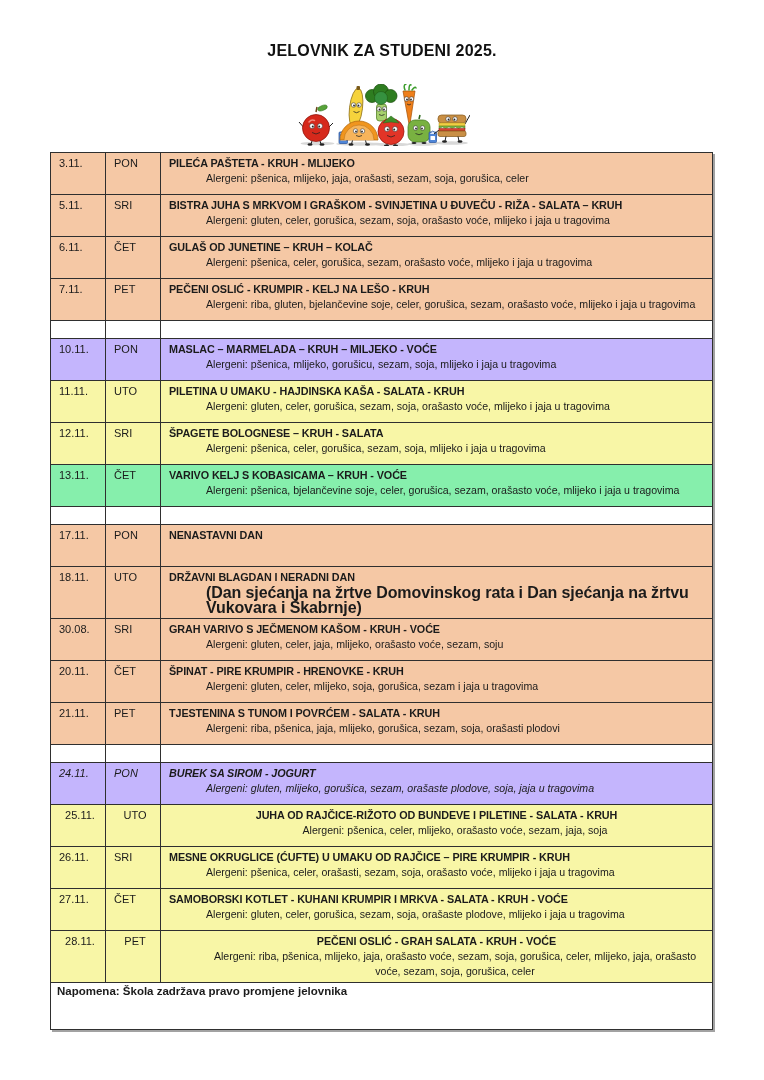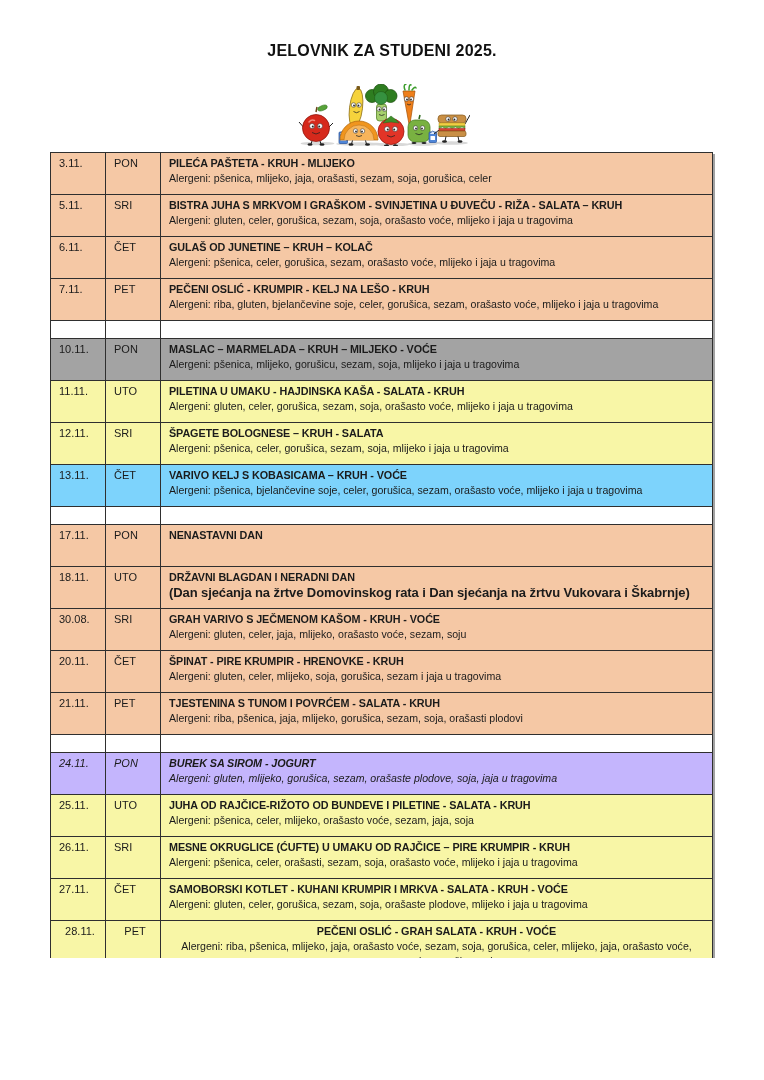--- a/index.html
+++ b/index.html
@@ -1,17 +1,17 @@
 <!DOCTYPE html>
 <html><head>
 <meta charset="utf-8">
 <style>
   html,body { margin:0; padding:0; background:#ffffff; }
   .page {
-    position:relative; width:764px; height:958px; background:#ffffff;
+    position:relative; width:764px; height:1080px; background:#ffffff;
     font-family:"Liberation Sans", sans-serif; color:#1b1b1b; overflow:hidden;
   }
   .title {
     position:absolute; top:42px; left:0; right:0; margin:0;
     text-align:center; font-size:16px; font-weight:700; letter-spacing:.2px; color:#111;
   }
   .illustration {
     position:absolute; top:84px; left:0; right:0;
     display:flex; justify-content:center;
   }
@@ -28,22 +28,22 @@
   .col-day  { width:55px; }
   .col-meal { width:552px; }
   .date-cell, .day-cell {
     padding:3px 4px 2px 8px; font-size:11px; line-height:15px; white-space:nowrap;
   }
   .meal-cell { padding:3px 8px 3px 8px; }
   .meal-row td { height:35px; }
   .meal-title {
     font-weight:700; font-size:10.8px; line-height:15px; letter-spacing:-0.1px;
   }
-  .meal-detail { font-size:10.6px; line-height:15px; }
-  .meal-detail.bold { font-weight:700; font-size:13px; letter-spacing:-0.1px; }
+  .meal-detail { font-size:10.6px; line-height:15px;margin-left:37px; }
+  .meal-detail.bold { font-weight:700; font-size:16px; letter-spacing:-0.1px; }
   .spacer-row td { height:15px; background:#ffffff; }
   .note-cell {
     height:40px; vertical-align:bottom; background:#ffffff;
     font-weight:700; font-size:11.5px; padding:2px 6px 4px 6px;
   }
 </style>
 </head>
 <body>
 
 <div class="page">
@@ -219,21 +219,21 @@
     <td class="meal-cell">
       <div class="meal-title">PEČENI OSLIĆ - KRUMPIR - KELJ NA LEŠO - KRUH</div>
       <div class="meal-detail">Alergeni: riba, gluten, bjelančevine soje, celer, gorušica, sezam, orašasto voće, mlijeko i jaja u tragovima</div>
     </td>
   </tr>
         <tr class="spacer-row">
     <td></td>
     <td></td>
     <td></td>
   </tr>
-        <tr class="meal-row" style="background-color: #a3a3a3;">
+        <tr class="meal-row" style="background-color: #c4b5fd;">
     <td class="date-cell">10.11.</td>
     <td class="day-cell">PON</td>
     <td class="meal-cell">
       <div class="meal-title">MASLAC – MARMELADA – KRUH – MILJEKO - VOĆE</div>
       <div class="meal-detail">Alergeni: pšenica, mlijeko, gorušicu, sezam, soja, mlijeko i jaja u tragovima</div>
     </td>
   </tr>
         <tr class="meal-row" style="background-color: rgb(248, 246, 166);">
     <td class="date-cell">11.11.</td>
     <td class="day-cell">UTO</td>
@@ -243,21 +243,21 @@
     </td>
   </tr>
         <tr class="meal-row" style="background-color: rgb(248, 246, 166);">
     <td class="date-cell">12.11.</td>
     <td class="day-cell">SRI</td>
     <td class="meal-cell">
       <div class="meal-title">ŠPAGETE BOLOGNESE – KRUH - SALATA</div>
       <div class="meal-detail">Alergeni: pšenica, celer, gorušica, sezam, soja, mlijeko i jaja u tragovima</div>
     </td>
   </tr>
-        <tr class="meal-row" style="background-color: #7dd3fc; padding-left: 40px;">
+        <tr class="meal-row" style="background-color: #86efac; padding-left: 40px;">
     <td class="date-cell">13.11.</td>
     <td class="day-cell">ČET</td>
     <td class="meal-cell">
       <div class="meal-title">VARIVO KELJ S KOBASICAMA – KRUH - VOĆE</div>
       <div class="meal-detail">Alergeni: pšenica, bjelančevine soje, celer, gorušica, sezam, orašasto voće, mlijeko i jaja u tragovima</div>
     </td>
   </tr>
         <tr class="spacer-row">
     <td></td>
     <td></td>
@@ -309,21 +309,21 @@
     <td></td>
   </tr>
         <tr class="meal-row" style="background-color: #c4b5fd; font-style: italic;">
     <td class="date-cell">24.11.</td>
     <td class="day-cell">PON</td>
     <td class="meal-cell">
       <div class="meal-title">BUREK SA SIROM - JOGURT</div>
       <div class="meal-detail">Alergeni: gluten, mlijeko, gorušica, sezam, orašaste plodove, soja, jaja u tragovima</div>
     </td>
   </tr>
-        <tr class="meal-row" style="background-color: rgb(248, 246, 166);">
+        <tr class="meal-row" style="background-color: rgb(248, 246, 166); text-align: center;">
     <td class="date-cell">25.11.</td>
     <td class="day-cell">UTO</td>
     <td class="meal-cell">
       <div class="meal-title">JUHA OD RAJČICE-RIŽOTO OD BUNDEVE I PILETINE - SALATA - KRUH</div>
       <div class="meal-detail">Alergeni: pšenica, celer, mlijeko, orašasto voće, sezam, jaja, soja</div>
     </td>
   </tr>
         <tr class="meal-row" style="background-color: rgb(248, 246, 166);">
     <td class="date-cell">26.11.</td>
     <td class="day-cell">SRI</td>

